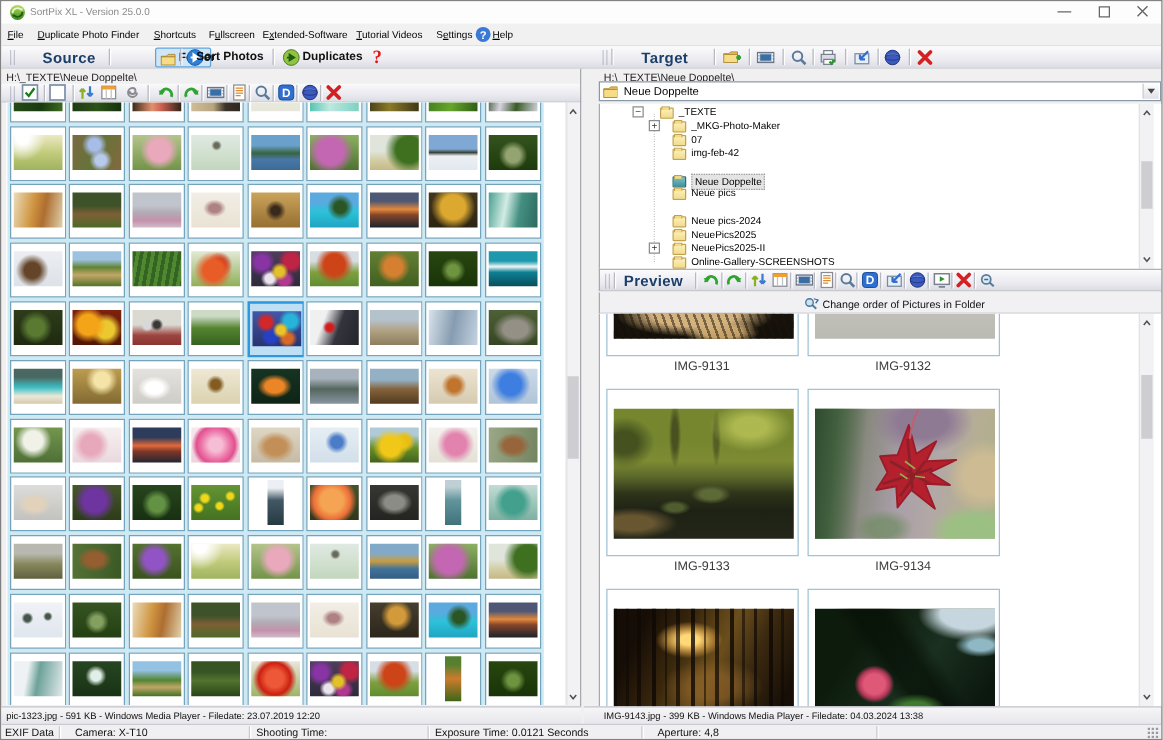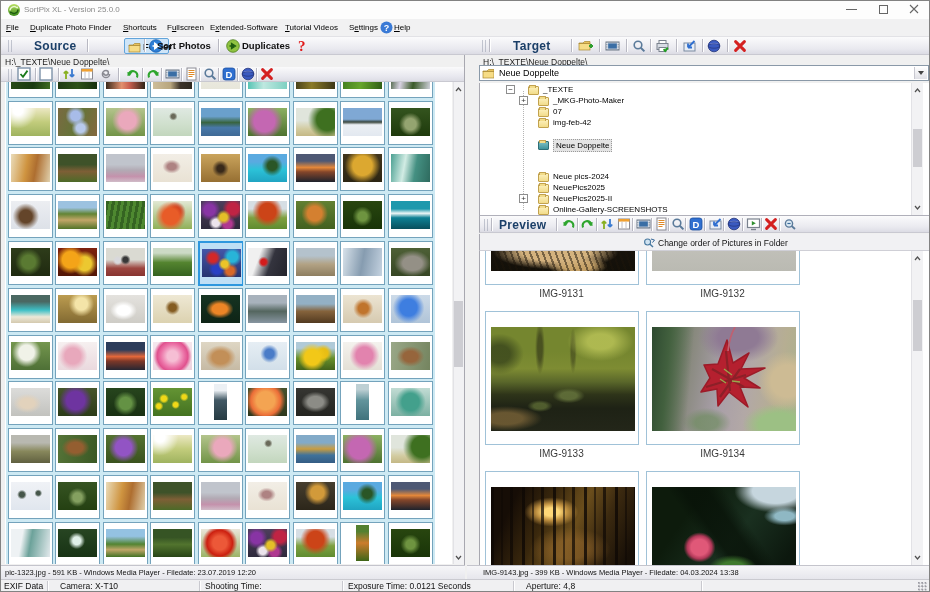--- a/index.html
+++ b/index.html
@@ -615,20 +615,24 @@
 <span style="position:absolute;left:73px;top:0;">07</span>
 </div>
 <div class="trow" style="left:0;top:33.7px;width:430px">
 <div class="fold" style="left:58px;top:2px"></div>
 <span style="position:absolute;left:73px;top:0;">img-feb-42</span>
 </div>
 <div class="trow" style="left:0;top:55.5px;width:430px">
 <div class="fold foldt" style="left:58px;top:2px"></div>
 <span style="position:absolute;left:73px;top:0;background:#e4e4e4;border:1px dotted #9a9a9a;padding:0 2px;">Neue Doppelte</span>
 </div>
+<div class="trow" style="left:0;top:66.4px;width:430px">
+<div class="fold" style="left:58px;top:2px"></div>
+<span style="position:absolute;left:73px;top:0;">Neue pics</span>
+</div>
 <div class="trow" style="left:0;top:88.2px;width:430px">
 <div class="fold" style="left:58px;top:2px"></div>
 <span style="position:absolute;left:73px;top:0;">Neue pics-2024</span>
 </div>
 <div class="trow" style="left:0;top:99.1px;width:436px">
 <div class="fold" style="left:58px;top:2px"></div>
 <span style="position:absolute;left:73px;top:0;">NeuePics2025</span>
 </div>
 <div class="trow" style="left:0;top:110.0px;width:430px">
 <div class="exp" style="left:39px">+</div>

